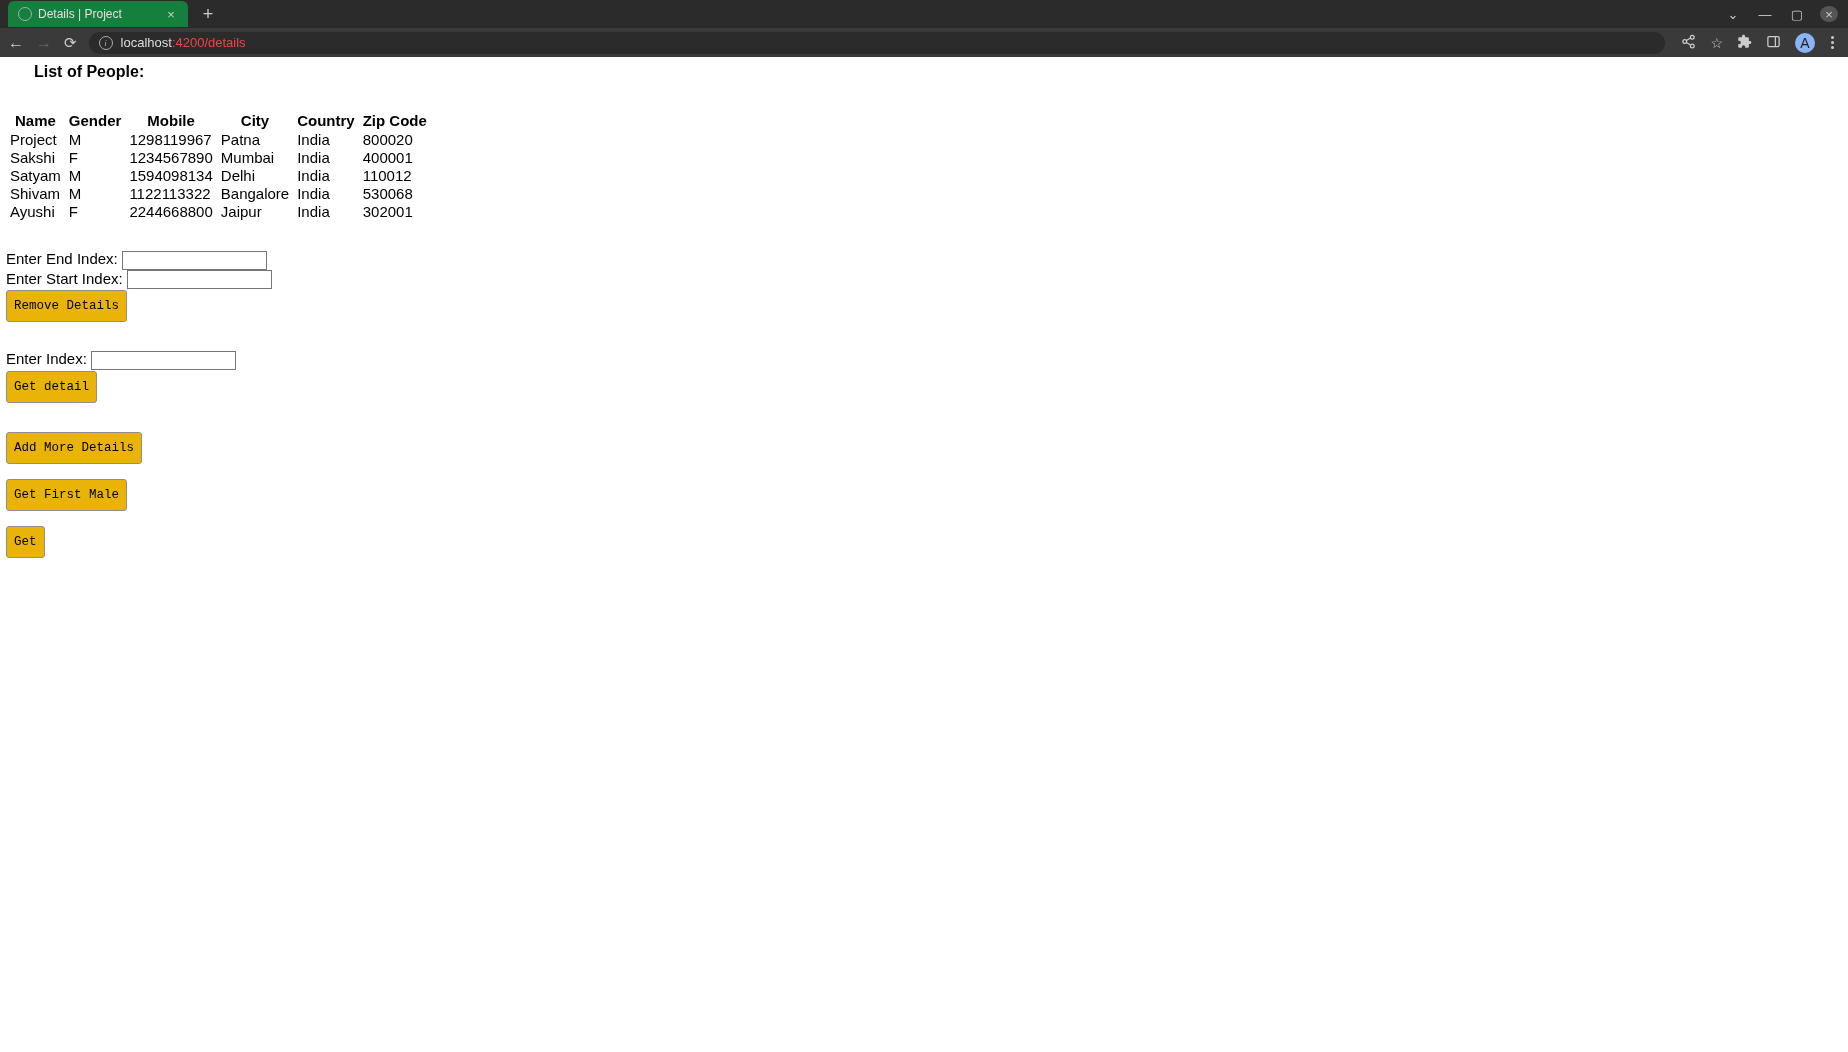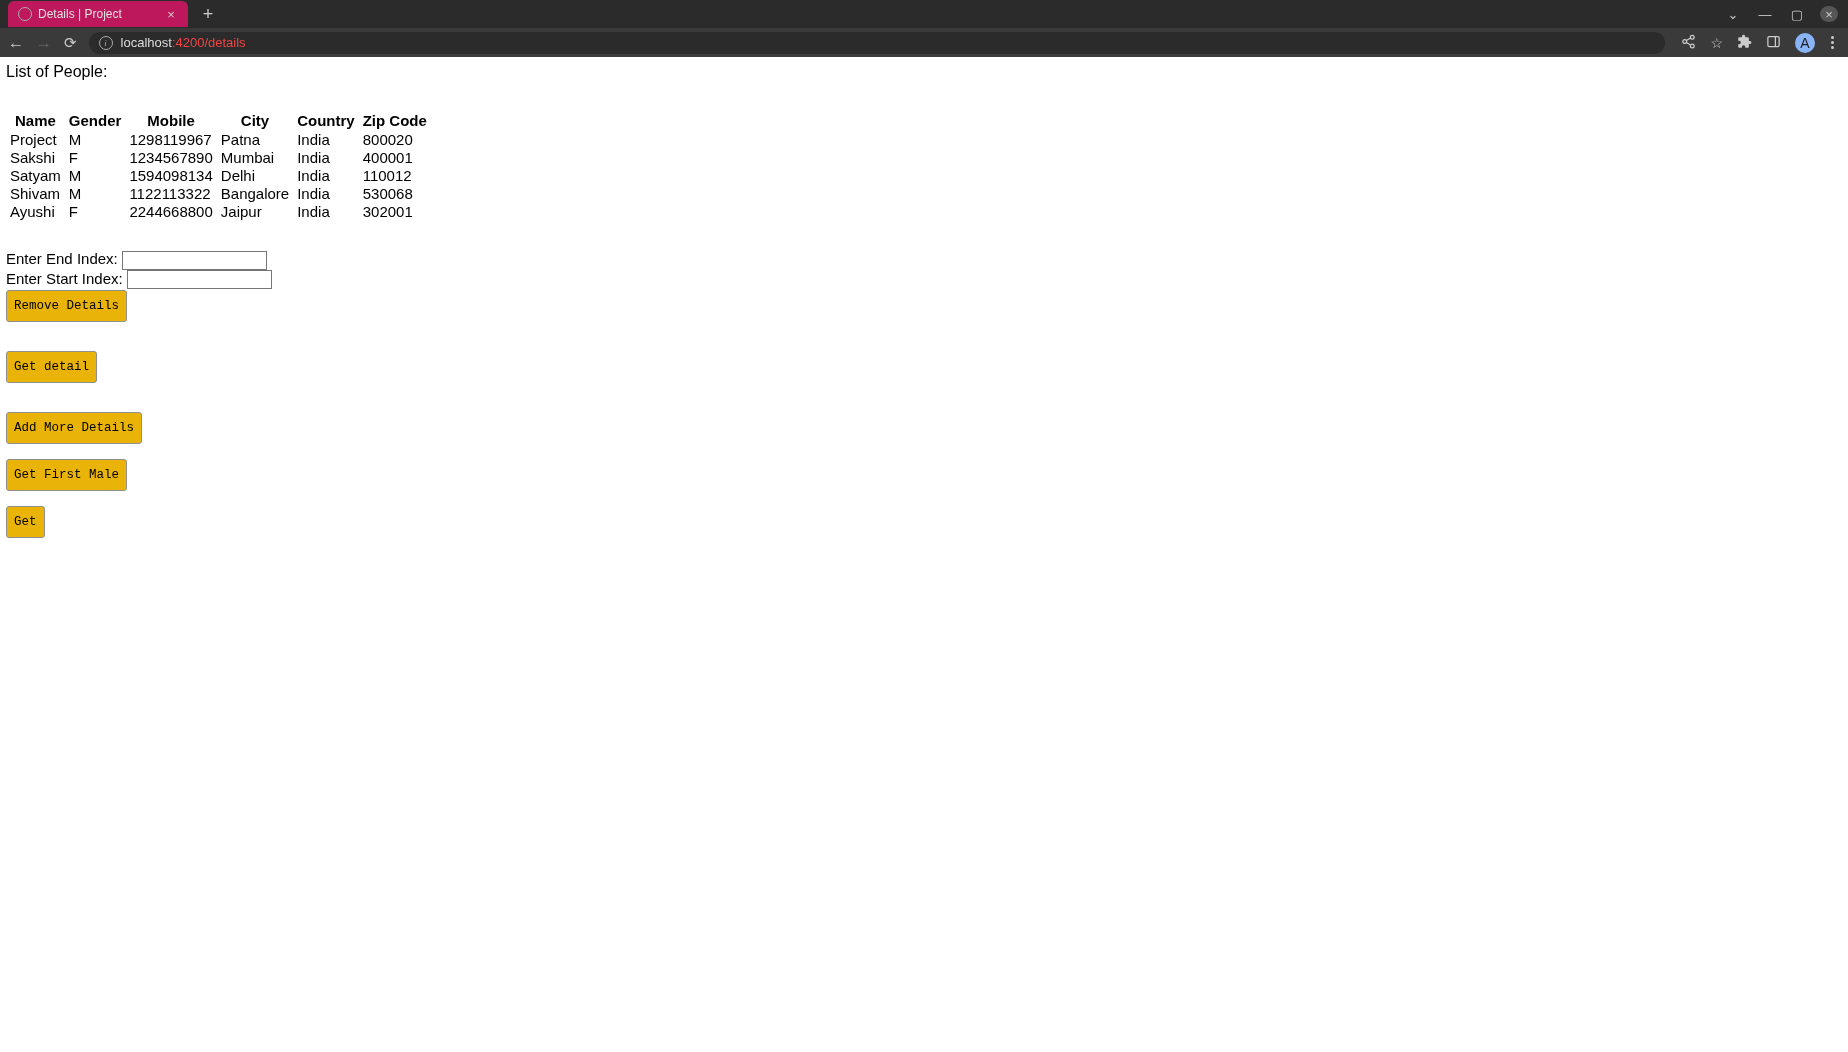--- a/index.html
+++ b/index.html
@@ -19,21 +19,21 @@
       display: flex;
       flex-direction: column;
     }
     .tab-bar {
       display: flex;
       align-items: center;
       height: 28px;
       padding-left: 8px;
     }
     .tab {
-      background: #be185d;
+      background: #15803d;
       color: #e0e0e0;
       display: flex;
       align-items: center;
       padding: 1px 10px;
       font-size: 12px;
       border-radius: 6px 6px 0 0;
       min-width: 180px;
       height: 26px;
       gap: 6px;
     }
@@ -186,22 +186,23 @@
     }
     
     
     .page {
       padding: 6px;
       font-size: 15px;
       color: #000;
     }
     h3.page-title {
       font-size: 16px;
-      font-weight: normal;
+      font-weight: bold;
       margin-bottom: 30px;
+      margin-left: 28px;
     }
     table.people {
       border-collapse: collapse;
       margin-bottom: 30px;
     }
     table.people th {
       font-weight: bold;
       text-align: center;
       padding: 1px 4px;
       font-size: 15px;
@@ -361,20 +362,24 @@
     <input type="text" style="">
   </div>
   <div class="form-row">
     <span>Enter Start Index:</span>
     <input type="text" style="">
   </div>
   <button class="btn">Remove Details</button>
 
   <div class="section-gap"></div>
 
+  <div class="form-row">
+    <span>Enter Index:</span>
+    <input type="text" style="">
+  </div>
   <button class="btn">Get detail</button>
 
   <div class="section-gap"></div>
 
   <button class="btn">Add More Details</button>
   <div class="btn-gap"></div>
   <button class="btn">Get First Male</button>
   <div class="btn-gap"></div>
   <button class="btn">Get</button>
 </div>

